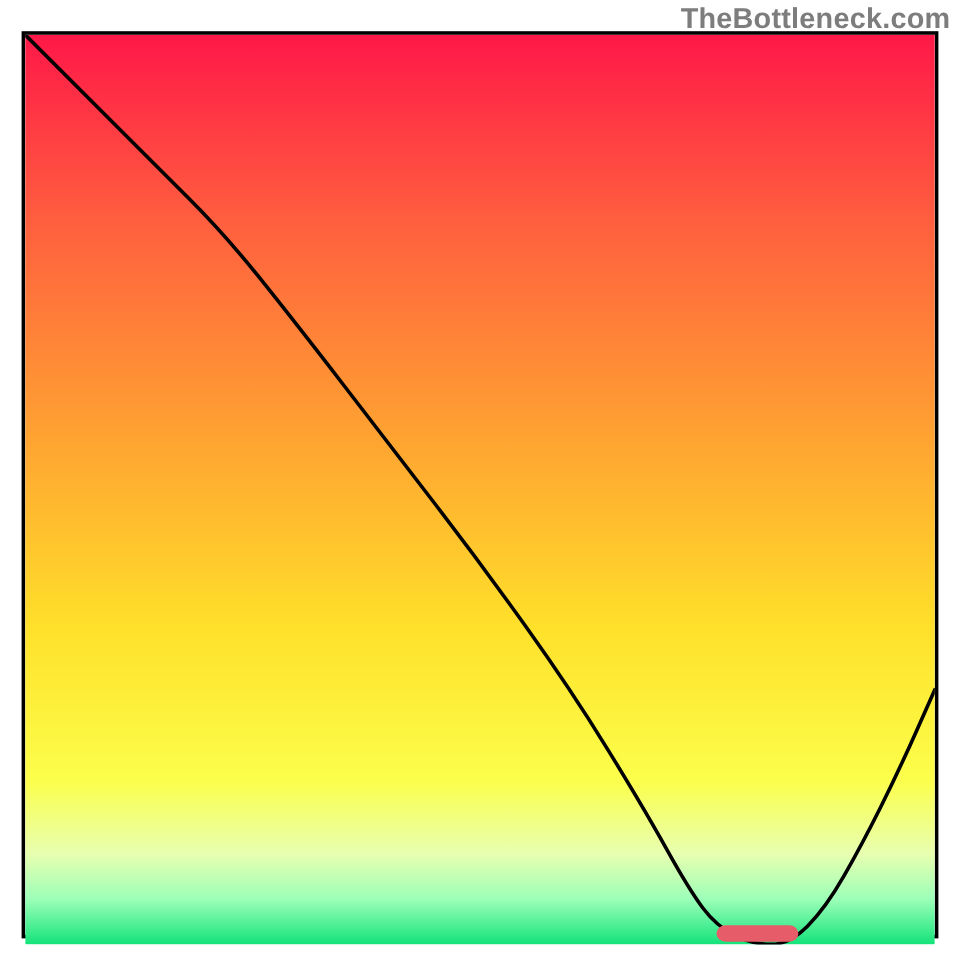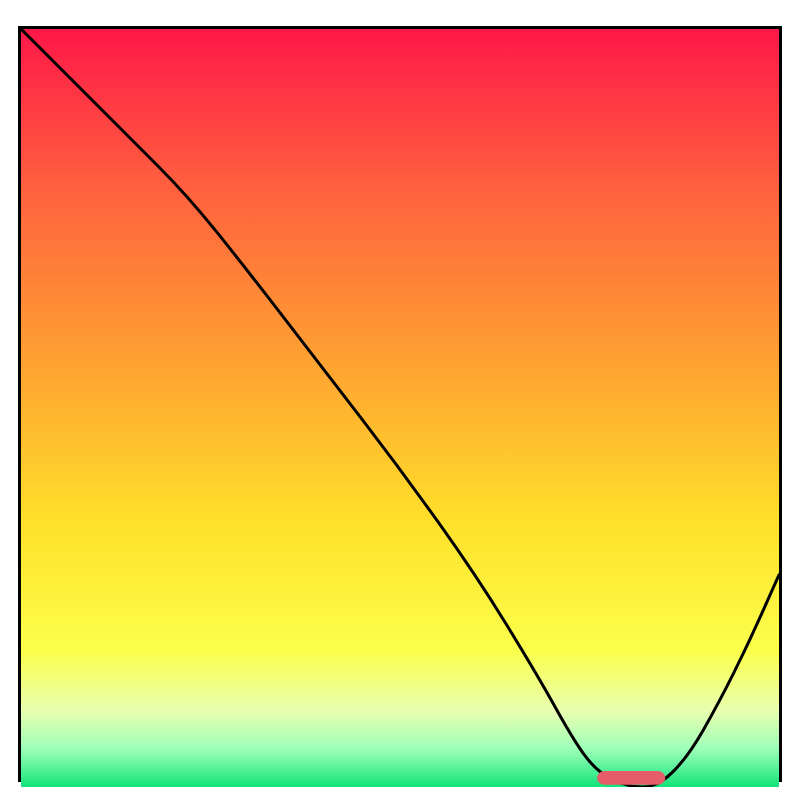--- a/index.html
+++ b/index.html
@@ -32,20 +32,21 @@
   .plot-inner {
     position: absolute;
     inset: 0;
   }
   svg { display: block; }
 </style>
 </head>
 <body>
 
 <div class="frame">
+  <div class="watermark">TheBottleneck.com</div>
 
   <div class="plot-outer">
     <svg class="plot-inner" id="plot-svg" viewBox="0 0 100 100" preserveAspectRatio="none">
       <defs>
         <linearGradient id="bg-grad" x1="0" y1="0" x2="0" y2="1">
             <stop offset="0%" stop-color="#ff1848"></stop>
             <stop offset="20%" stop-color="#ff5d3f"></stop>
             <stop offset="45%" stop-color="#ffa531"></stop>
             <stop offset="65%" stop-color="#ffe02a"></stop>
             <stop offset="82%" stop-color="#fbff4b"></stop>

